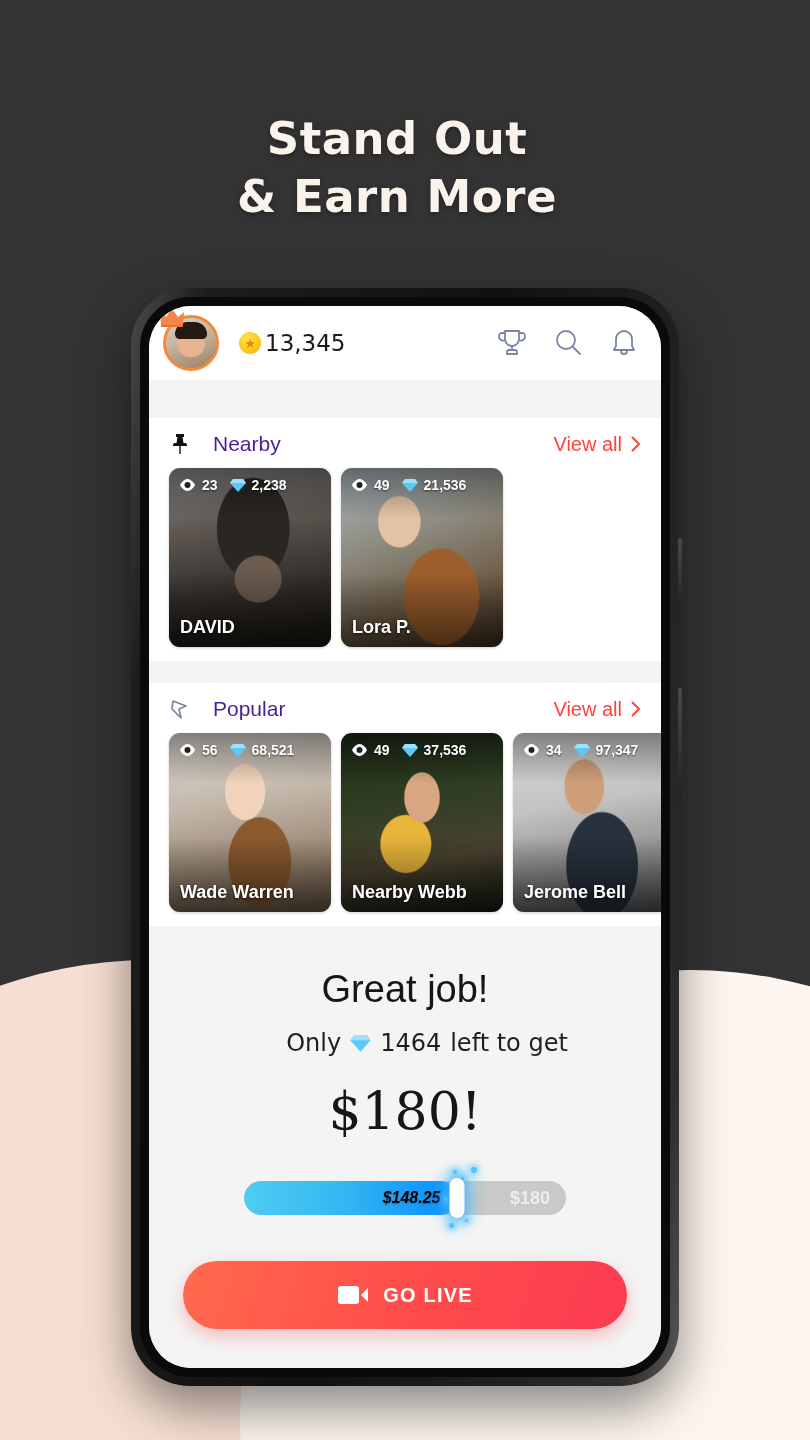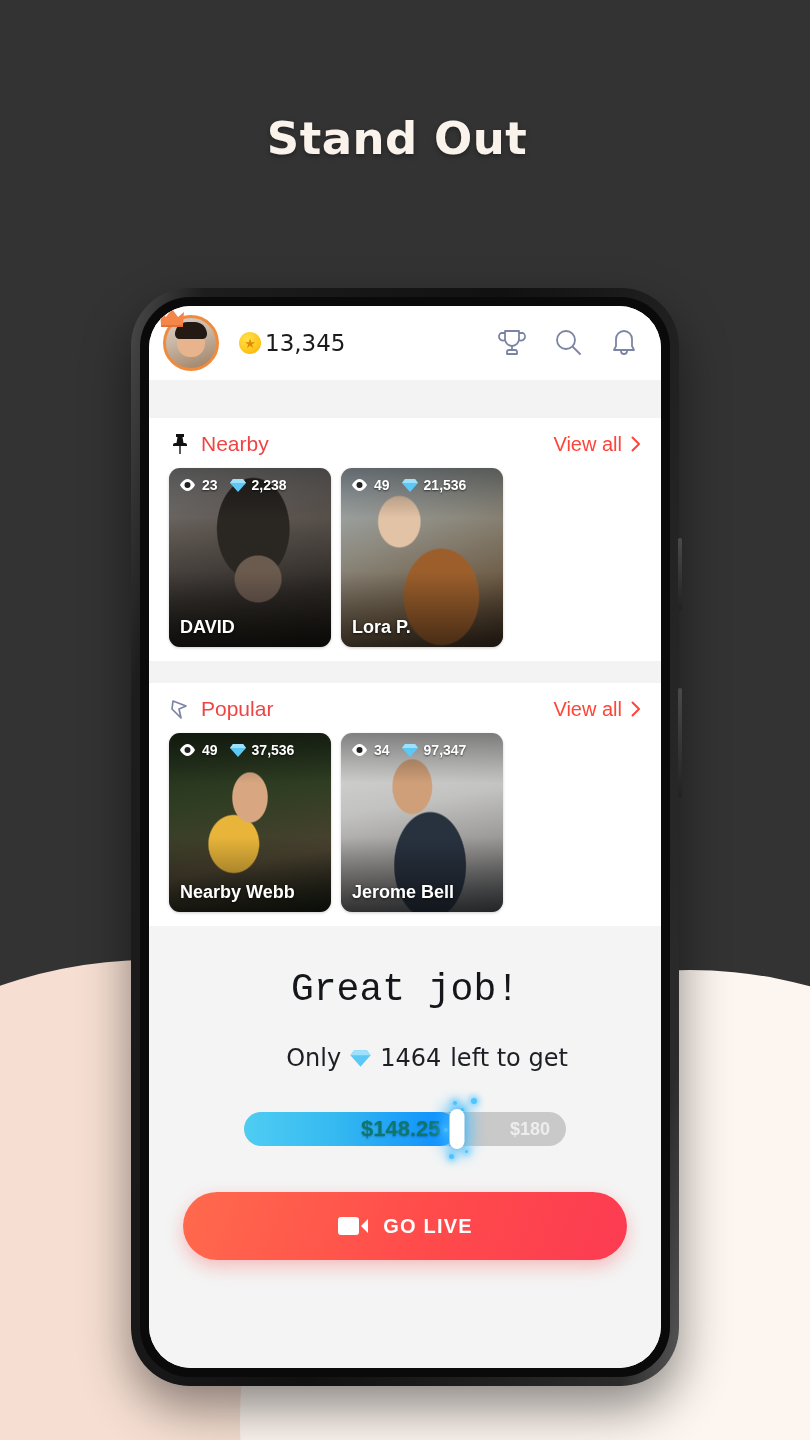--- a/index.html
+++ b/index.html
@@ -143,21 +143,21 @@
   
   .strip { height: 38px; background: #F3F3F3; }
 
   
   .section { background: #ffffff; }
   .section-head {
     display: flex; align-items: center;
     padding: 14px 20px 12px 20px;
   }
   .sec-icon { width: 22px; height: 24px; margin-right: 10px; flex:0 0 auto;}
-  .sec-title { font-size: 21px; color: #ef4444; }
+  .sec-title { font-size: 21px; color: #4c1d95; margin-left: 12px; }
   .view-all {
     margin-left: auto;
     display: flex; align-items: center; gap: 9px;
     color: #FF4438; font-size: 20px;
   }
   .chev { width: 10px; height: 16px; }
 
   .cards { display: flex; gap: 10px; padding: 0 0 14px 20px; }
   .card {
     position: relative;
@@ -214,24 +214,24 @@
 
   
   .reward {
     background: #F4F4F4;
     padding: 42px 0 0 0;
     text-align: center;
     flex: 1;
   }
   .reward h2 {
     font-size: 38px; color: #14161a; font-weight: normal;
-    font-family: Liberation Mono, monospace;
+    font-family: Liberation Sans, sans-serif;
   }
   .reward-sub {
-    margin-top: 33px;
+    margin-top: 18px;
     font-size: 24px; color: #1d1f24;
     display: flex; align-items: center; justify-content: center; gap: 9px;
     font-family: "DejaVu Sans", sans-serif;
     padding-left: 44px;
   }
   .gem-big { width: 21px; height: 19px; }
   .reward-amount {
     margin-top: 24px;
     font-size: 52px; color: #14161a;
     font-family: "DejaVu Serif", serif;
@@ -251,22 +251,23 @@
   }
   .fill {
     position: absolute; left:0; top:0; bottom:0;
     width: 66%;
     border-radius: 17px;
     background: linear-gradient(90deg,#4ECDF3 0%,#34B8F0 45%,#0A8BFF 100%);
   }
   .fill-label {
     position:absolute; right: 14px; top: 50%;
     transform: translateY(-50%);
-    color: #0f766e; font-size: 22px; font-weight: bold;
+    color: #000000; font-size: 16px; font-weight: bold;
     text-shadow: 0 1px 2px rgba(0,0,0,.25);
+    font-style: italic;
   }
   .track-label {
     position: absolute; right: 16px; top: 50%;
     transform: translateY(-50%);
     color: #EDEDED; font-size: 18px; font-weight: bold; margin-left: 20px;
   }
   .thumb {
     position: absolute;
     left: 66%; top: -3px;
     transform: translateX(-50%);
@@ -303,20 +304,21 @@
 </head>
 <body>
 
 <div id="stage">
 
   <div class="bg-shape-left"></div>
   <div class="bg-shape-right"></div>
 
   <div class="headline">
     <div>Stand Out</div>
+    <div>&amp; Earn More</div>
   </div>
 
   <div class="phone">
     <div class="side-btn a"></div>
     <div class="side-btn b"></div>
     <div class="phone-inner">
       <div class="screen">
         <div class="screen-body">
 
           <div class="topbar">
@@ -426,20 +428,37 @@
               <div class="sec-title">Popular</div>
               <div class="view-all">
                 <span>View all</span>
                 <svg class="chev" viewBox="0 0 10 16">
                   <path d="M1.5 1.5 L8 8 L1.5 14.5" fill="none" stroke="#FF4438" stroke-width="2" stroke-linecap="round" stroke-linejoin="round"></path>
                 </svg>
               </div>
             </div>
             <div class="cards">
 
+              <div class="card">
+                <div class="card-photo p4"></div>
+                <div class="card-shade"></div>
+                <div class="card-stats">
+                  <svg class="eye" viewBox="0 0 17 14">
+                    <path d="M8.5 1 C13 1 16 7 16 7 C16 7 13 13 8.5 13 C4 13 1 7 1 7 C1 7 4 1 8.5 1 Z" fill="#fff"></path>
+                    <circle cx="8.5" cy="7" r="3" fill="#222"></circle>
+                  </svg>
+                  <span>56</span>
+                  <svg class="gem" viewBox="0 0 16 15">
+                    <path d="M3 1 h10 l3 4 -8 9 -8 -9 z" fill="#5CC8F5"></path>
+                    <path d="M3 1 h10 l3 4 H0 z" fill="#9FE0FB"></path>
+                  </svg>
+                  <span>68,521</span>
+                </div>
+                <div class="card-name">Wade Warren</div>
+              </div>
 
               <div class="card">
                 <div class="card-photo p5"></div>
                 <div class="card-shade"></div>
                 <div class="card-stats">
                   <svg class="eye" viewBox="0 0 17 14">
                     <path d="M8.5 1 C13 1 16 7 16 7 C16 7 13 13 8.5 13 C4 13 1 7 1 7 C1 7 4 1 8.5 1 Z" fill="#fff"></path>
                     <circle cx="8.5" cy="7" r="3" fill="#222"></circle>
                   </svg>
                   <span>49</span>
@@ -479,20 +498,21 @@
             <div class="reward-sub">
               <span>Only</span>
               <svg class="gem-big" viewBox="0 0 16 15">
                 <path d="M3 1 h10 l3 4 -8 9 -8 -9 z" fill="#5CC8F5"></path>
                 <path d="M3 1 h10 l3 4 H0 z" fill="#9FE0FB"></path>
               </svg>
               <span>1464</span>
               <span>left to get</span>
             </div>
 
+            <div class="reward-amount">$180!</div>
 
             <div class="progress-wrap">
               <div class="track">
                 <div class="fill" style="width: 66%;"></div>
               </div>
               <div class="track-label">$180</div>
               <div class="fill-label" style="right:auto;left:calc(66% - 16px);transform:translate(-100%,-50%);">$148.25</div>
 
               <div class="spark" style="left:calc(66% + 14px); top:-14px; width:6px; height:6px;"></div>
               <div class="spark" style="left:calc(66% - 4px); top:-11px; width:4px; height:4px;"></div>

